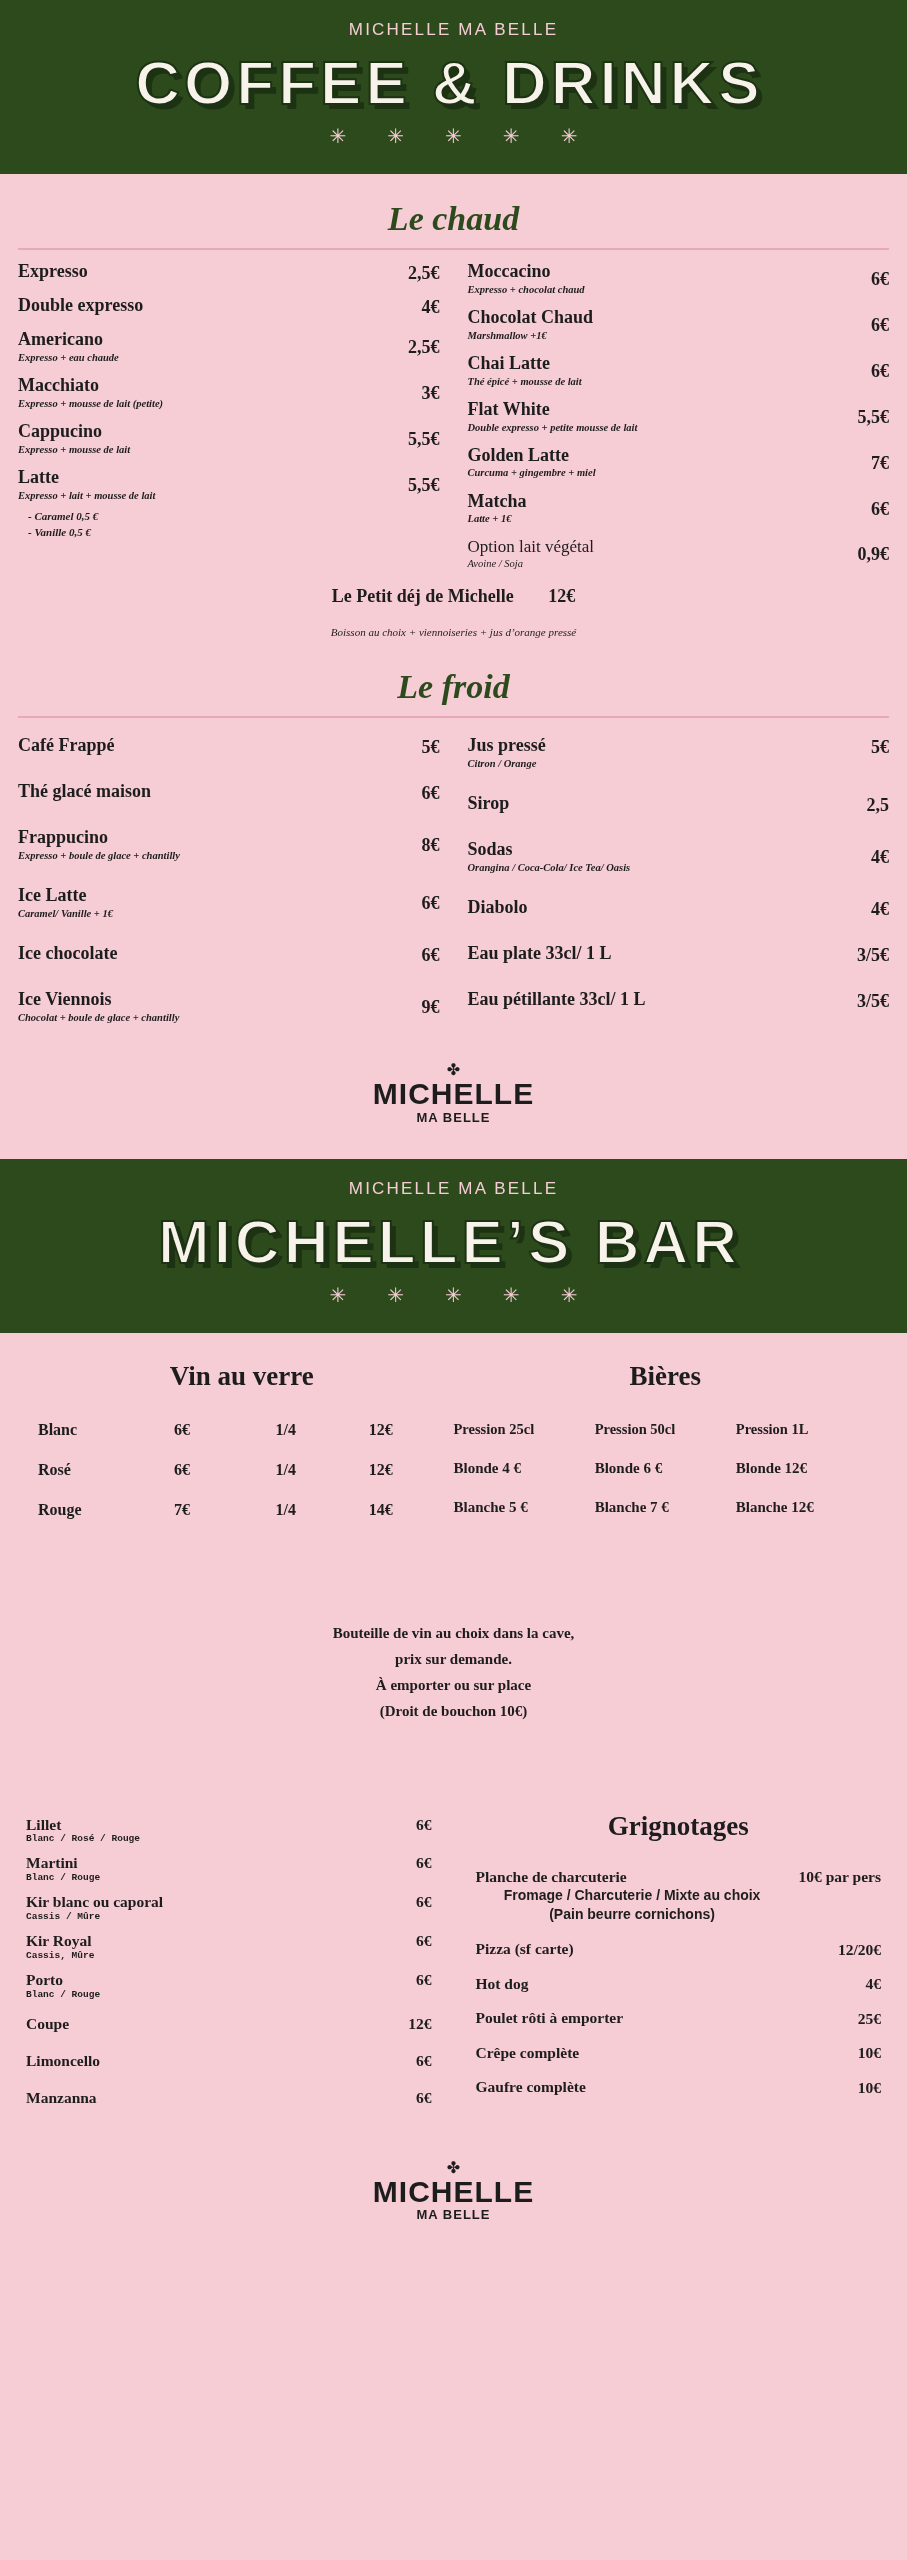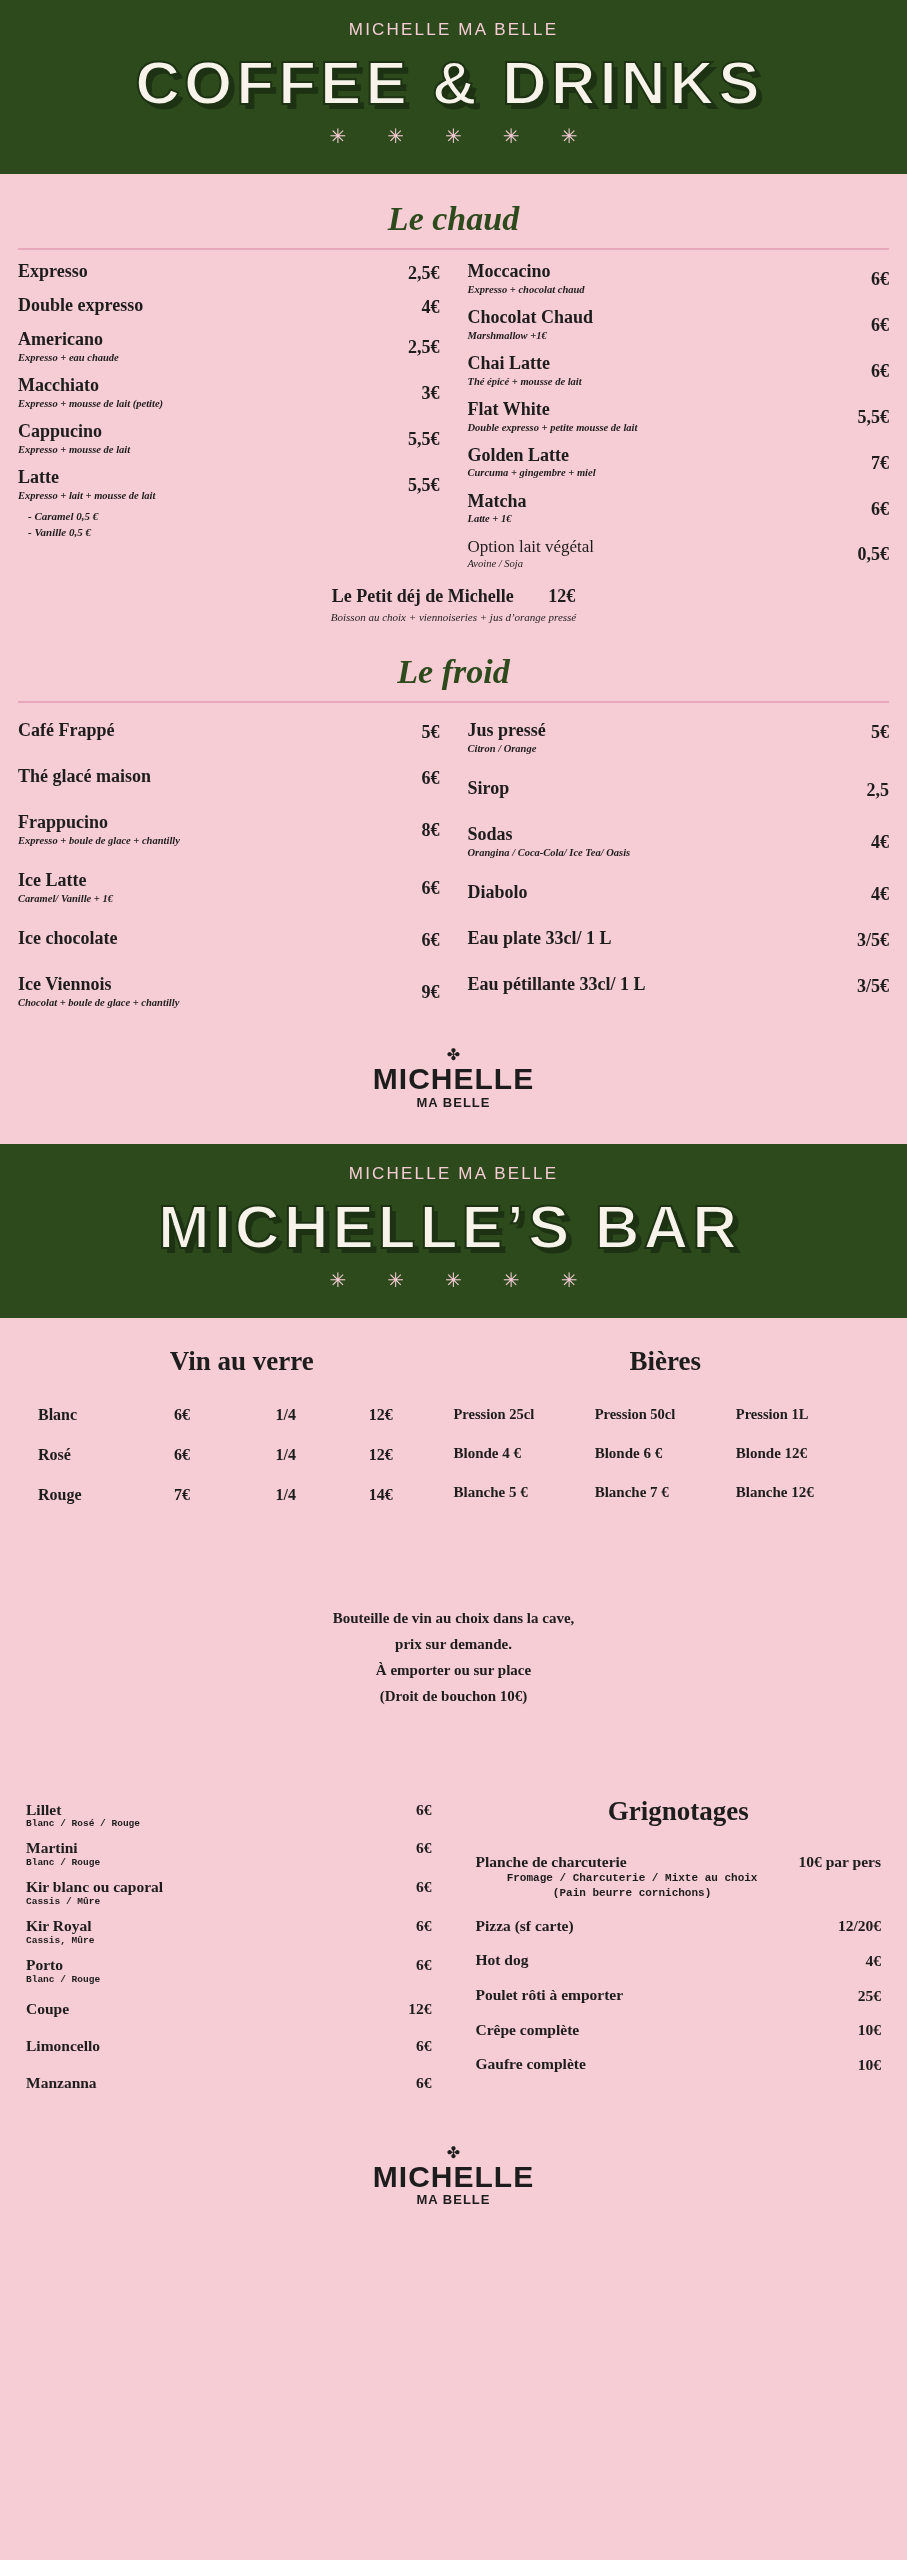--- a/index.html
+++ b/index.html
@@ -124,21 +124,21 @@
     font-weight: bold;
     font-size: 18px;
     color: #1d1d1d;
   }
   .petitdej .row .pd-price { margin-left: 30px; }
   .petitdej .sub {
     font-family: "Liberation Serif", serif;
     font-style: italic;
     font-size: 11px;
     color: #1d1d1d;
-    margin-top: 4px;
+    margin-top: 19px;
     text-align: center;
   }
 
   
   .cols.froid .item { padding: 12px 0; }
 
   
   .logo-wrap {
     text-align: center;
     padding: 26px 0 34px 0;
@@ -247,23 +247,23 @@
     padding: 8px 0;
   }
   .gr-item .gr-name {
     font-family: "Liberation Serif", serif;
     font-weight: bold;
     font-size: 15.5px;
     color: #1d1d1d;
     line-height: 1.2;
   }
   .gr-item .gr-desc {
-    font-family: Liberation Mono, monospace;
-    font-weight: bold;
-    font-size: 11px;
+    font-family: Liberation Sans, sans-serif;
+    font-weight: bold;
+    font-size: 14px;
     color: #1d1d1d;
     line-height: 1.35;
   }
   .gr-item .gr-desc.center { text-align: center; }
   .gr-item .gr-price {
     font-family: "Liberation Serif", serif;
     font-weight: bold;
     font-size: 15.5px;
     color: #1d1d1d;
     white-space: nowrap;
@@ -385,21 +385,21 @@
           <div class="desc">Latte + 1€</div>
         </div>
         <div class="price">6€</div>
       </div>
 
       <div class="item mid">
         <div class="txt">
           <div class="name light">Option lait végétal</div>
           <div class="desc reg">Avoine / Soja</div>
         </div>
-        <div class="price">0,5€</div>
+        <div class="price">0,9€</div>
       </div>
     </div>
   </div>
 
   <div class="petitdej">
     <div class="row">
       <span>Le Petit déj de Michelle</span>
       <span class="pd-price">12€</span>
     </div>
     <div class="sub">Boisson au choix + viennoiseries + jus d’orange pressé</div>

